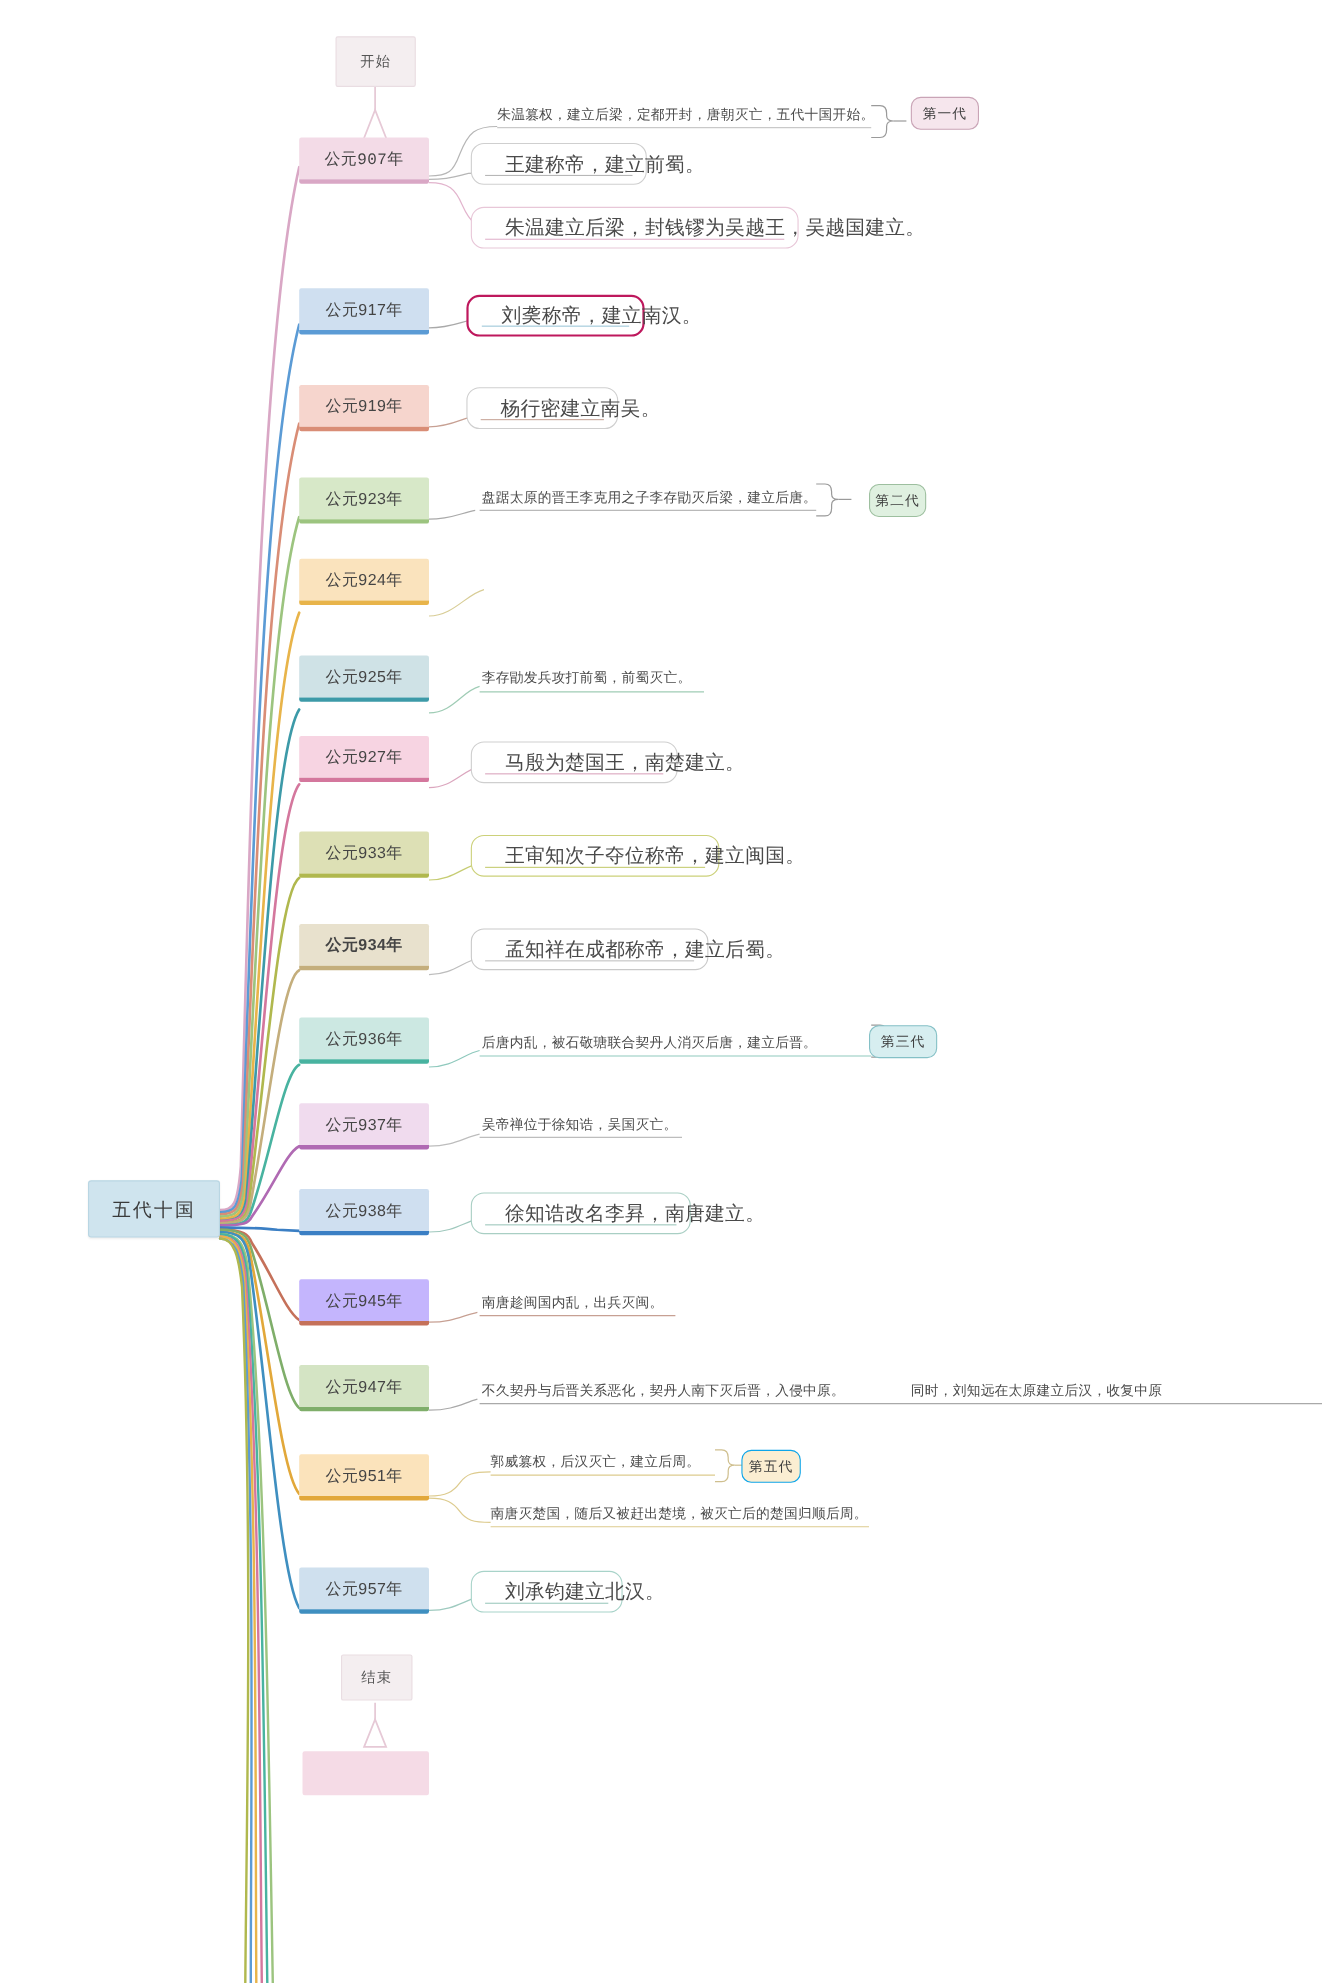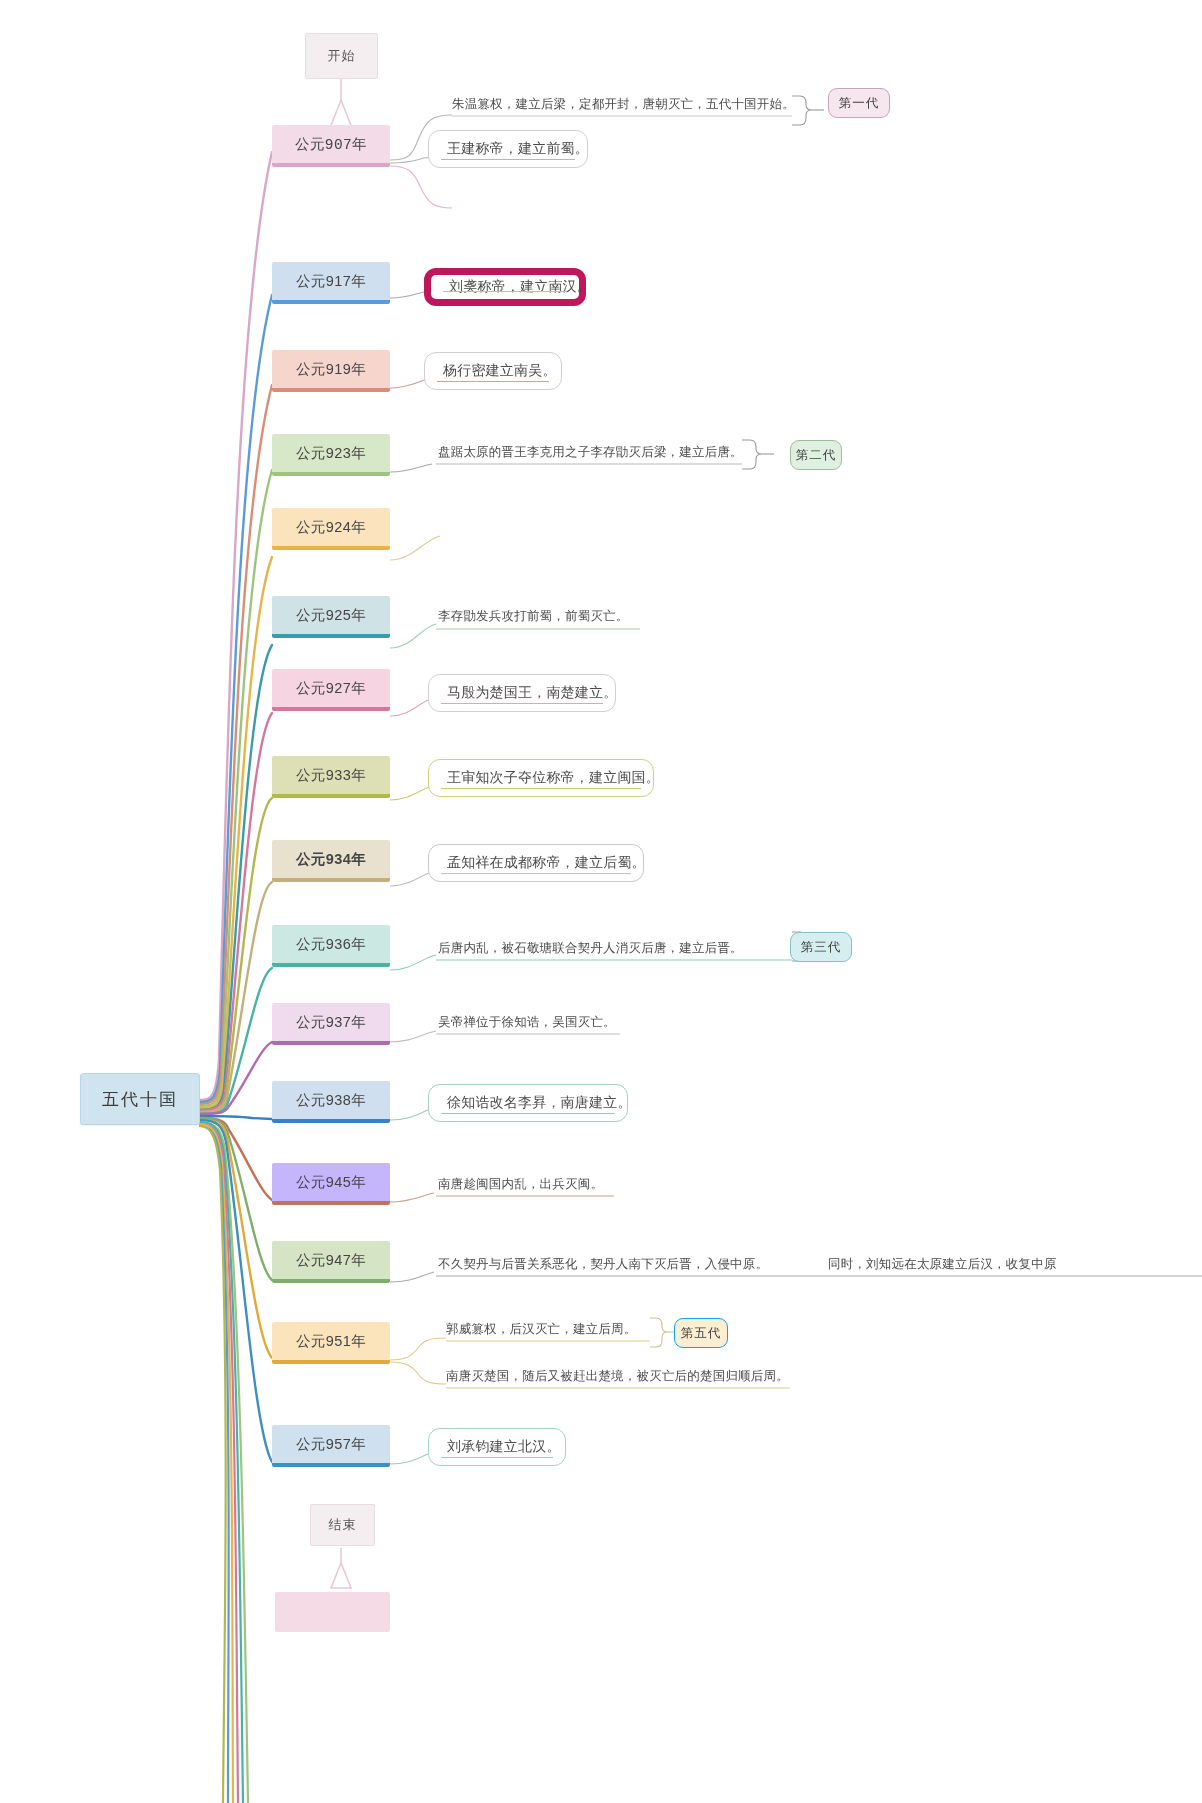--- a/index.html
+++ b/index.html
@@ -85,25 +85,25 @@
     padding-bottom: 16px;
     letter-spacing: 0.2px;
   }
 
   
   .leaf-box {
     position: absolute;
     box-sizing: border-box;
     border-radius: 12px;
     background: #ffffff;
-    font-size: 14px;
+    font-size: 18px;
     color: #4a4a4a;
     display: flex;
     align-items: center;
-    padding: 0 18px;
+    padding: 0 30px;
     white-space: nowrap;
     letter-spacing: 0.2px;
   }
   .leaf-box .inner-rule {
     position: absolute;
     left: 12px;
     right: 12px;
     bottom: 7px;
     height: 1px;
   }
@@ -248,30 +248,34 @@
     <span>公元907年</span>
     <span class="underline" style="background:#d9a7c5;"></span>
   </div>
   <div class="leaf-plain" style="left:452px; top:96px;">
     <span>朱温篡权，建立后梁，定都开封，唐朝灭亡，五代十国开始。</span>
   </div>
   <div class="leaf-box" style="left:428px; top:130px; width:160px; height:38px; border:1px solid #cfcfcf;">
     <span>王建称帝，建立前蜀。</span>
     <span class="inner-rule" style="background:#b7b7b7;"></span>
   </div>
+  <div class="leaf-box" style="left:428px; top:188px; width:298px; height:38px; border:1px solid #e8c7d8;">
+    <span>朱温建立后梁，封钱镠为吴越王，吴越国建立。</span>
+    <span class="inner-rule" style="background:#e2b4cd;"></span>
+  </div>
   <div class="badge" style="left:828px; top:88px; width:62px; height:30px; background:#f6e6ed; border:1px solid #c9a4b6;">
     <span class="badge-shadow" style="background:#f6e3ea;"></span>
     <span>第一代</span>
   </div>
 
   <div class="node year-node" style="left:272px; top:262px; width:118px; height:38px; background:#cfdff0;">
     <span>公元917年</span>
     <span class="underline" style="background:#5b9bd5;"></span>
   </div>
-  <div class="leaf-box" style="left:424px; top:268px; width:162px; height:38px; border:7px solid #be185d;">
+  <div class="leaf-box" style="left:424px; top:268px; width:162px; height:38px; border:2px solid #be185d;">
     <span>刘䶮称帝，建立南汉。</span>
     <span class="inner-rule" style="background:#9ec8d9;"></span>
   </div>
 
   <div class="node year-node" style="left:272px; top:350px; width:118px; height:38px; background:#f6d5cd;">
     <span>公元919年</span>
     <span class="underline" style="background:#d98d76;"></span>
   </div>
   <div class="leaf-box" style="left:424px; top:352px; width:138px; height:38px; border:1px solid #cfcfcf;">
     <span>杨行密建立南吴。</span>

